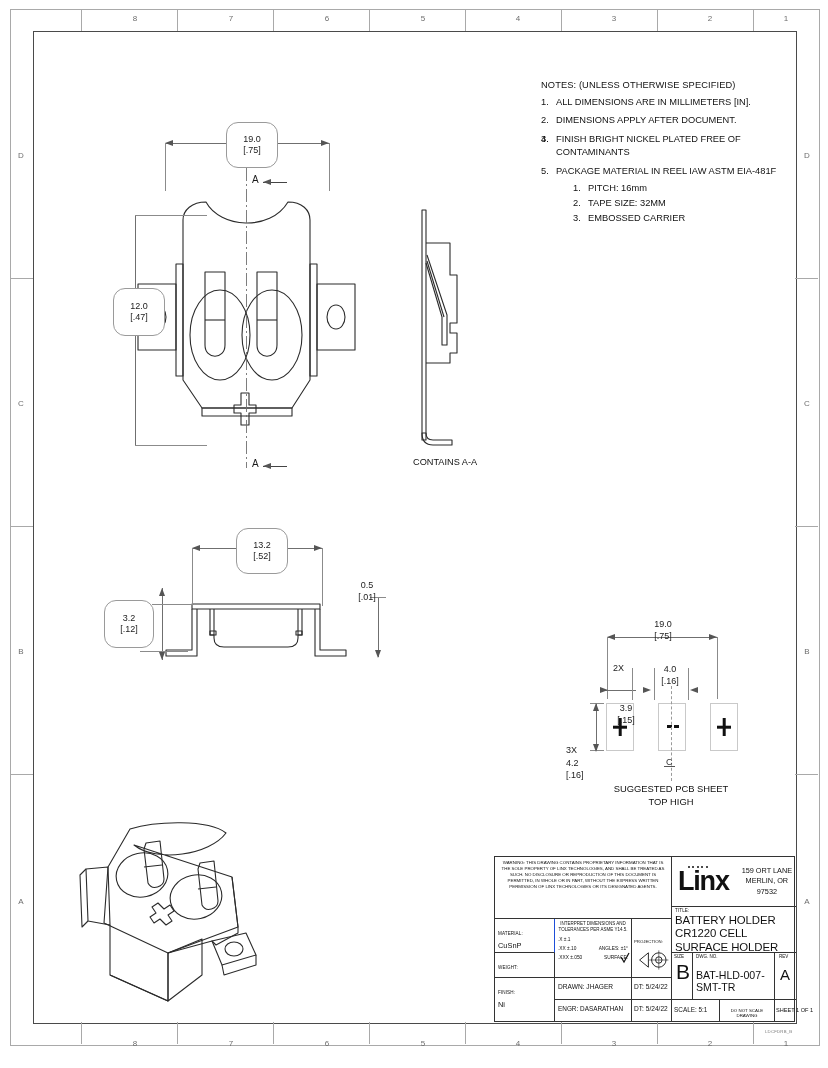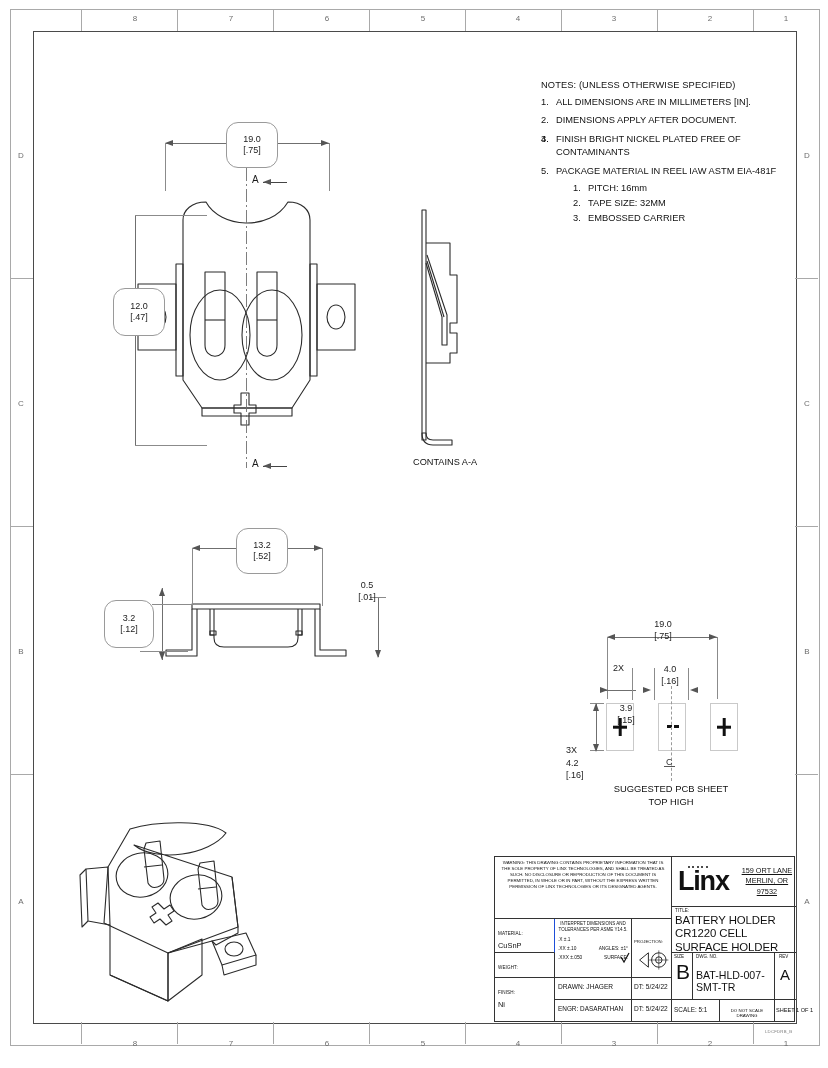--- a/index.html
+++ b/index.html
@@ -80,21 +80,21 @@
     padding:3px 3px 0 3px;color:#111;
   }
   .logobox{
     position:absolute;left:177px;top:0;width:124px;height:50px;
     border-bottom:1px solid #333;display:flex;align-items:center;
     justify-content:flex-start;padding-left:6px;gap:9px;
   }
   .linx{position:relative;font-size:27px;font-weight:700;line-height:.85;letter-spacing:-1.2px;color:#111;}
   .linx .dots{position:absolute;top:-4px;left:10px;display:flex;gap:2.3px;}
   .linx .dots i{width:2.1px;height:2.1px;background:#111;border-radius:50%;display:block;}
-  .addr{font-size:7.3px;line-height:1.45;text-align:center;color:#111;text-decoration:underline;}
+  .addr{font-size:7.3px;line-height:1.45;text-align:center;color:#111;}
 
   .titlecell{
     position:absolute;left:177px;top:50px;width:124px;height:46px;
     border-bottom:1px solid #333;padding:1px 0 0 3px;
   }
   .titlecell .t{font-size:11.4px;line-height:1.16;margin-top:1px;letter-spacing:-.1px;}
 
   .matcell{position:absolute;left:0;top:62px;width:60px;height:34px;border-right:1px solid #1d4ed8;border-bottom:1px solid #333;padding:2px 3px;}
   .wtcell{position:absolute;left:0;top:96px;width:60px;height:25px;border-right:1px solid #333;border-bottom:1px solid #333;padding:2px 3px;}
   .fincell{position:absolute;left:0;top:121px;width:60px;height:44px;border-right:1px solid #333;padding:2px 3px;}

